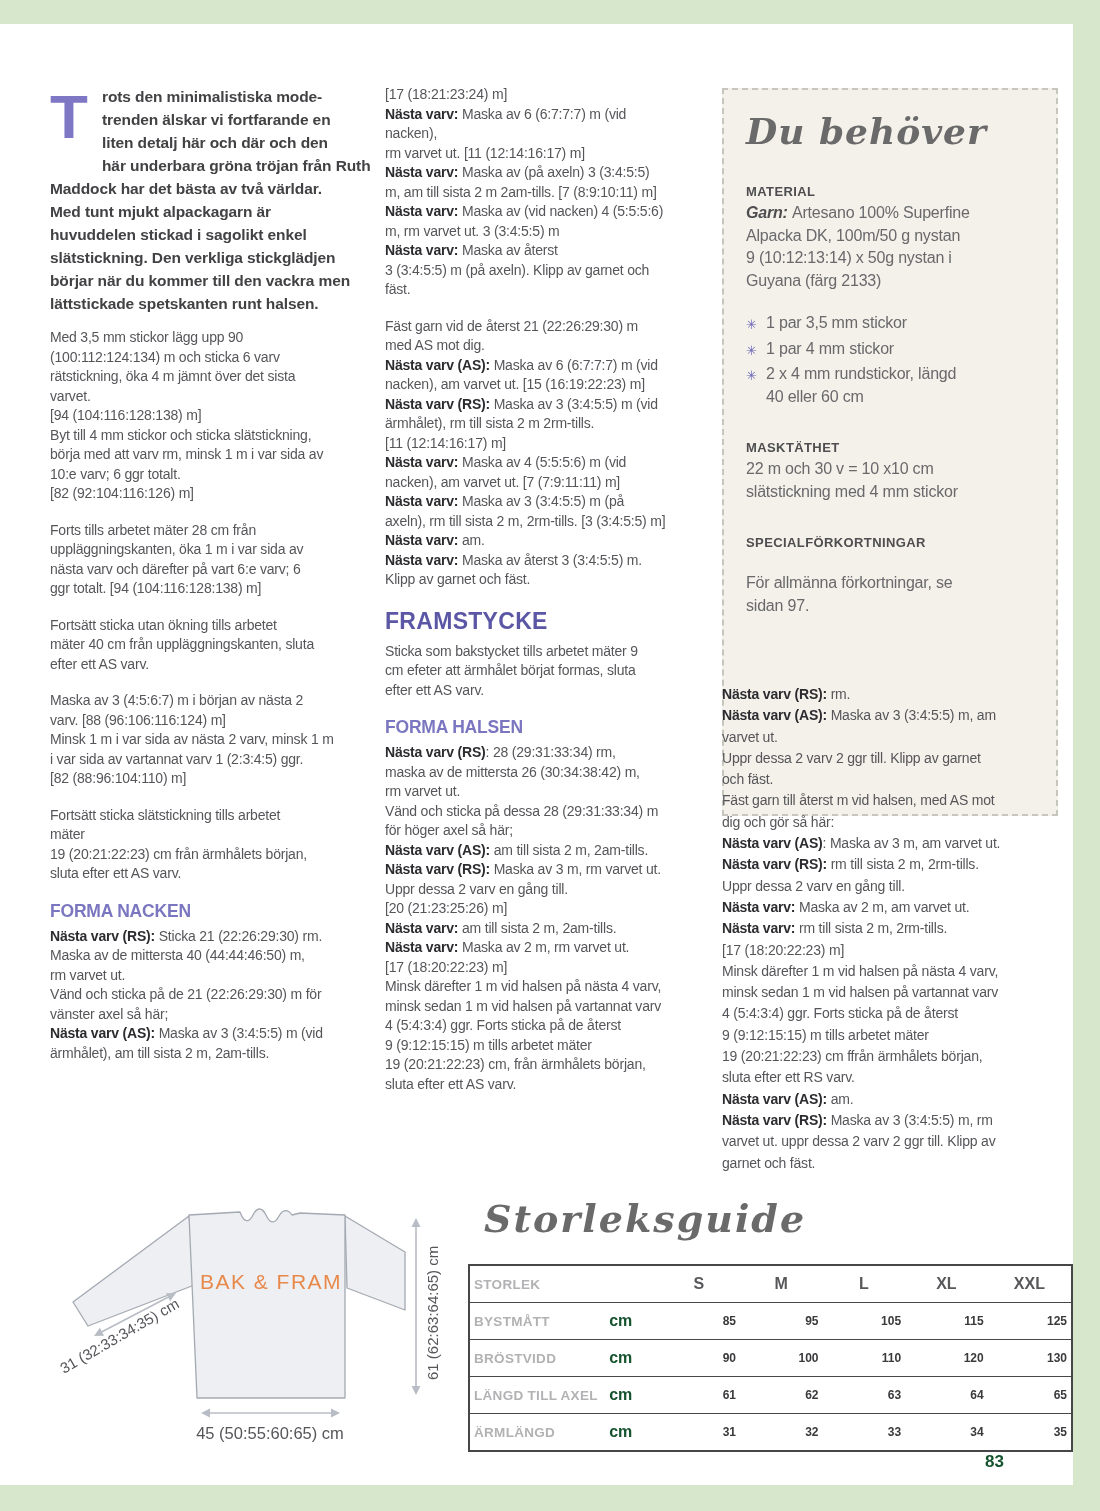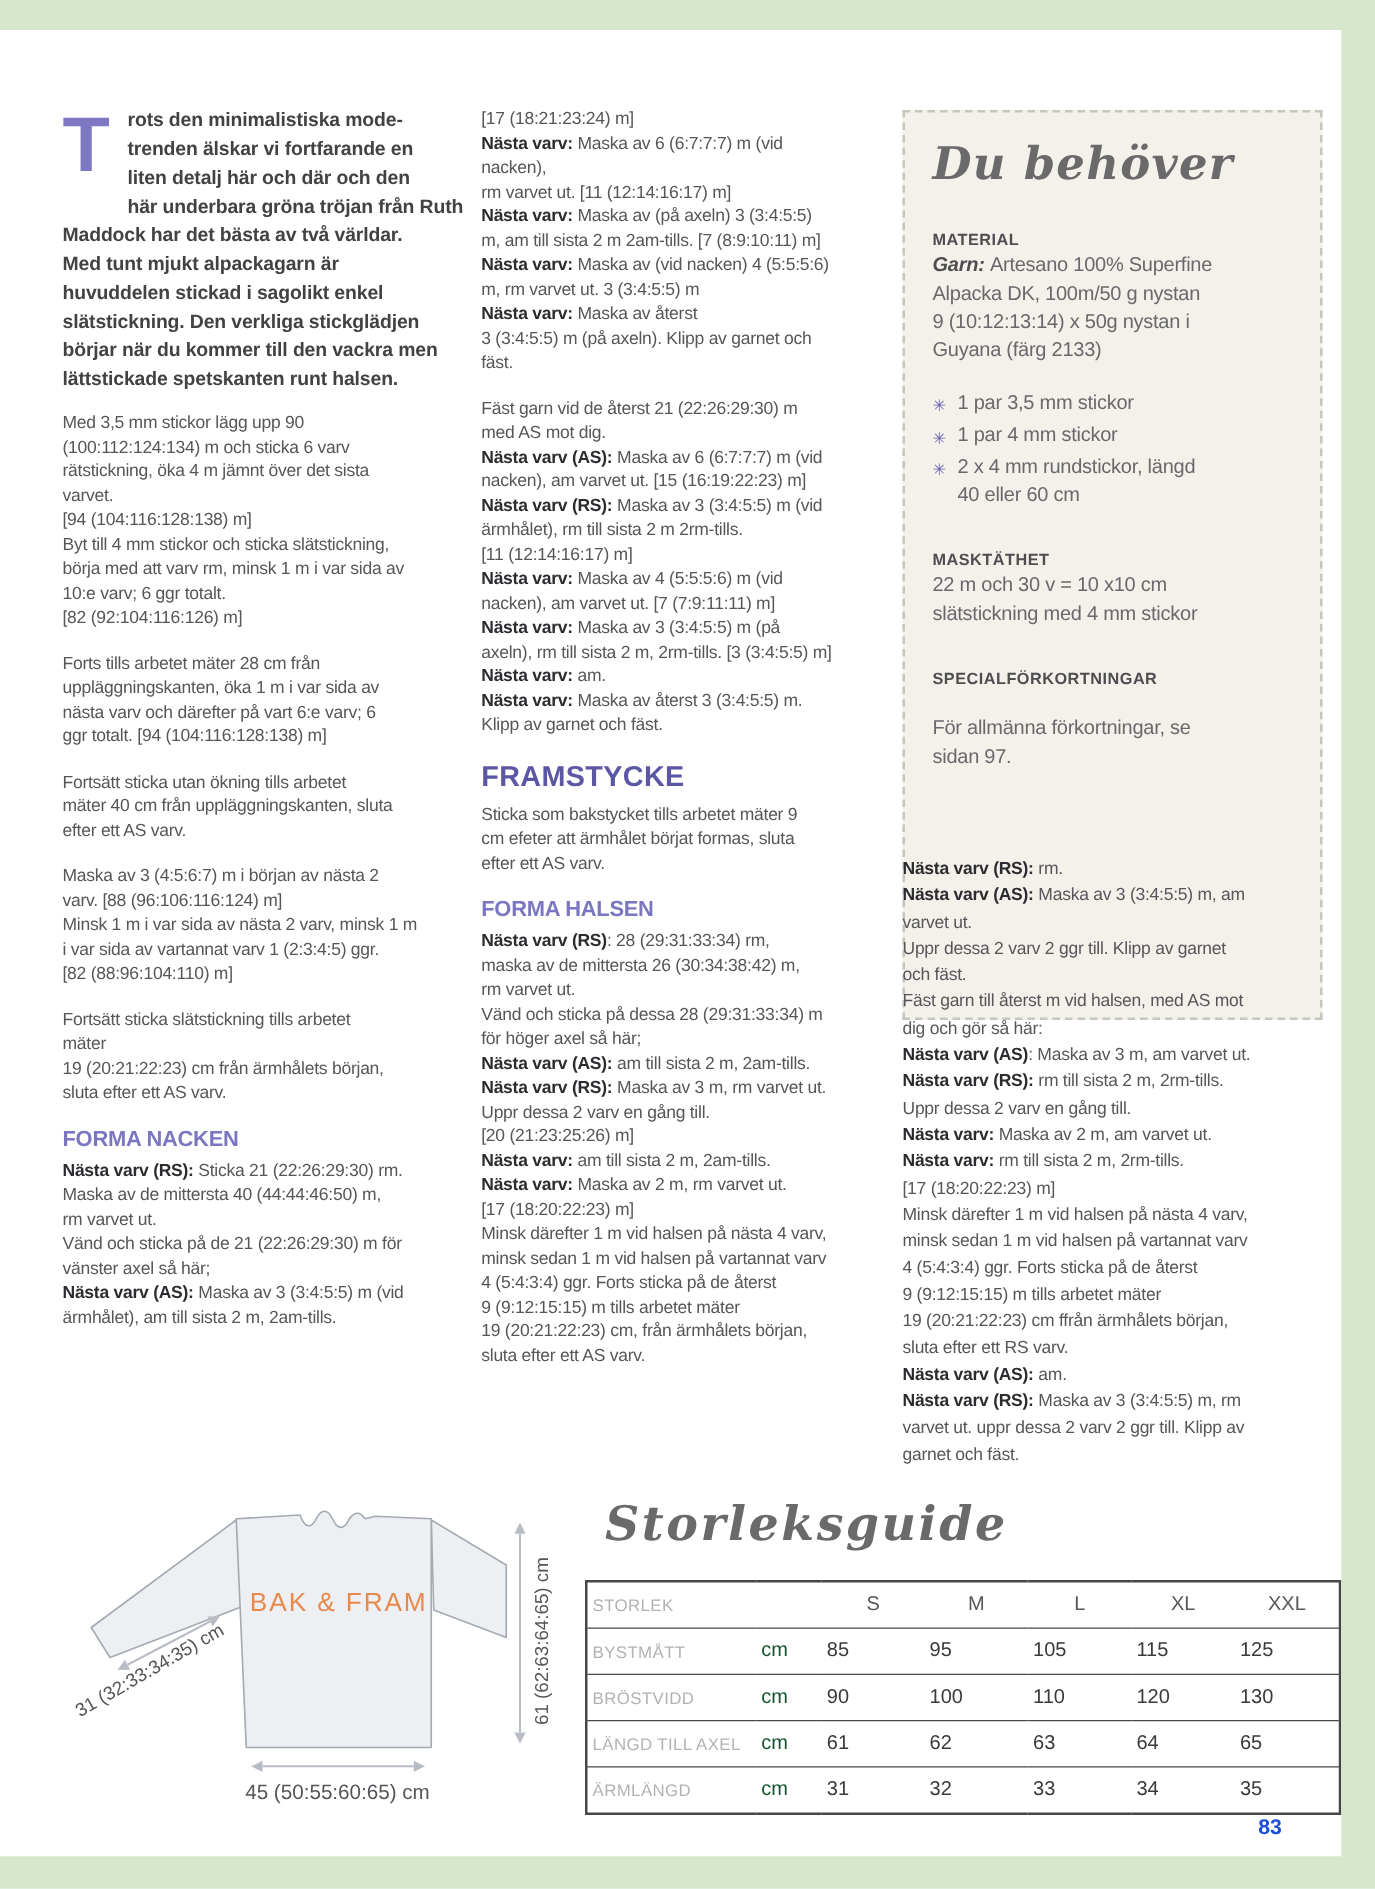--- a/index.html
+++ b/index.html
@@ -46,30 +46,30 @@
   .atext strong{color:#4e4e51;font-style:italic;}
   .bullets{margin-top:20px;}
   .bullet{position:relative;padding-left:20px;font-size:16px;line-height:22.5px;
           white-space:pre-wrap;letter-spacing:-0.2px;margin-top:3px;}
   .star{position:absolute;left:0;top:2px;color:#6c67b8;font-size:13px;}
   .afoot{margin-top:22px;}
   
   .script2{position:absolute;left:484px;top:1172px;font-size:38px;
            letter-spacing:2px;}
   table.size{position:absolute;left:468px;top:1240px;border-collapse:collapse;
-             border:2px solid #47474a;}
+             border:2px solid #47474a;font-weight:bold;}
   table.size td{height:36px;padding:0 4px;border-top:1.5px solid #47474a;}
   table.size tr:first-child td{border-top:none;}
   td.lbl{width:130px;color:#b2b2b4;font-size:13.5px;letter-spacing:0.3px;padding-left:9px;}
   td.unit{width:46px;font-size:16px;color:#14532d;}
-  td.val{width:78px;font-size:16px;color:#3a3a3d;text-align:left;}
+  td.val{width:78px;font-size:12px;color:#3a3a3d;text-align:right;}
   td.szhead{width:78px;font-size:16px;color:#58585a;text-align:center;}
   
-  .pagenum{position:absolute;left:985px;top:1428px;width:62px;text-align:center;
-           font-size:17px;font-weight:bold;color:#1d4ed8;}
+  .pagenum{position:absolute;left:985px;top:1428px;width:62px;text-align:left;
+           font-size:17px;font-weight:bold;color:#14532d;}
   svg text{font-family:"Liberation Sans",sans-serif;}
 </style>
 </head>
 <body>
 
 <div class="paper">
 
   <div class="col col-left"><div class="intro"><span class="dropcap">T</span><span>rots den minimalistiska mode-
 trenden älskar vi fortfarande en
 liten detalj här och där och den

